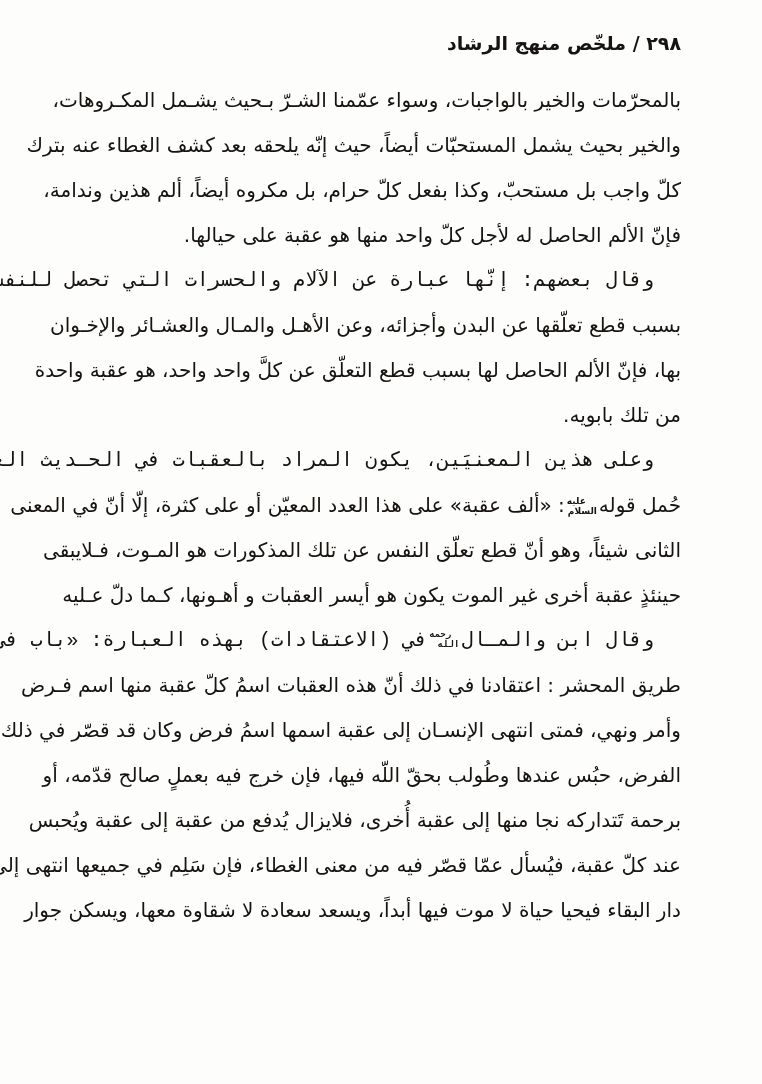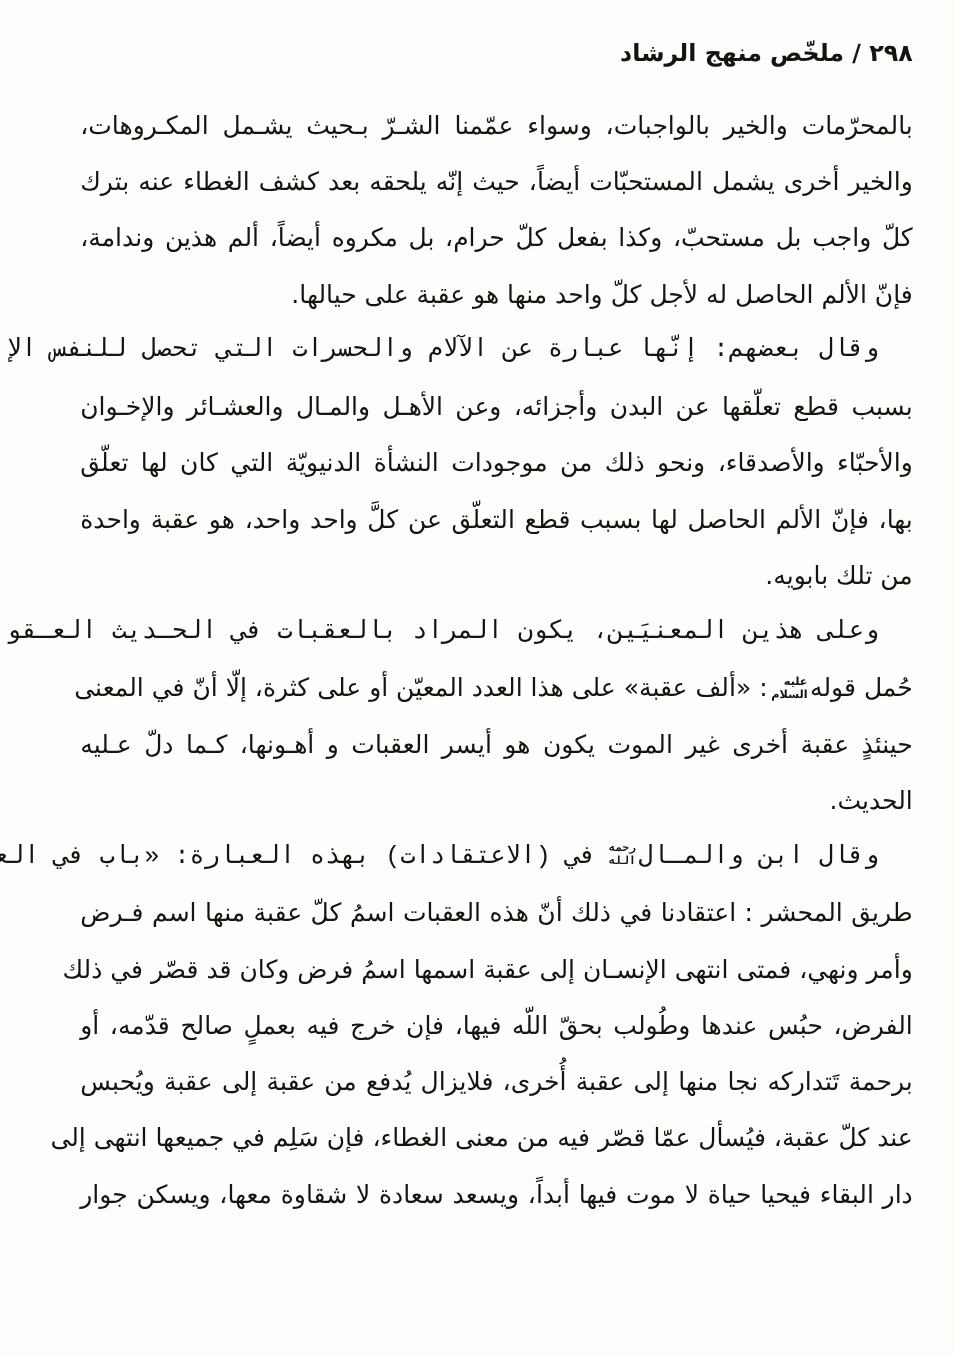--- a/index.html
+++ b/index.html
@@ -10,21 +10,21 @@
     background: #f4f3f0;
   }
   .page {
     box-sizing: border-box;
     width: 762px;
     height: 1084px;
     background: #fdfdfb;
     color: #161310;
     font-family: "DejaVu Sans", sans-serif;
     direction: rtl;
-    padding: 26px 32px 0 64px;
+    padding: 26px 81px 0 64px;
     overflow: hidden;
   }
   .running-head {
     height: 34px;
     line-height: 34px;
     font-size: 19px;
     font-weight: bold;
     text-align: right;
     margin-bottom: 18px;
     letter-spacing: 0.5px;
@@ -46,57 +46,56 @@
   .line.indent {
     padding-right: 27px;
     font-family: Liberation Mono, monospace;
   }
   .honorific {
     display: inline-block;
     width: 30px;
     font-size: 9px;
     line-height: 1.05;
     vertical-align: middle;
-    text-align: right;
+    text-align: left;
     white-space: normal;
     margin: 0 2px;
     font-weight: bold;
   }
 </style>
 </head>
 <body>
 
 <div class="page">
 
   <div class="running-head">
     <span>٢٩٨ / ملخّص منهج الرشاد</span>
   </div>
 
   <div class="body-text">
 
     <div>
       <div class="line">بالمحرّمات والخير بالواجبات، وسواء عمّمنا الشـرّ بـحيث يشـمل المكـروهات،</div>
-      <div class="line">والخير أخرى يشمل المستحبّات أيضاً، حيث إنّه يلحقه بعد كشف الغطاء عنه بترك</div>
+      <div class="line">والخير بحيث يشمل المستحبّات أيضاً، حيث إنّه يلحقه بعد كشف الغطاء عنه بترك</div>
       <div class="line">كلّ واجب بل مستحبّ، وكذا بفعل كلّ حرام، بل مكروه أيضاً، ألم هذين وندامة،</div>
       <div class="line end">فإنّ الألم الحاصل له لأجل كلّ واحد منها هو عقبة على حيالها.</div>
     </div>
 
     <div>
       <div class="line indent">وقال بعضهم: إنّها عبارة عن الآلام والحسرات التي تحصل للنفس الإنسـانيّة</div>
       <div class="line">بسبب قطع تعلّقها عن البدن وأجزائه، وعن الأهـل والمـال والعشـائر والإخـوان</div>
-      <div class="line">والأحبّاء والأصدقاء، ونحو ذلك من موجودات النشأة الدنيويّة التي كان لها تعلّق</div>
       <div class="line">بها، فإنّ الألم الحاصل لها بسبب قطع التعلّق عن كلَّ واحد واحد، هو عقبة واحدة</div>
       <div class="line end">من تلك بابويه.</div>
     </div>
 
     <div>
       <div class="line indent">وعلى هذين المعنيَين، يكون المراد بالعقبات في الحـديث العـقوبات، سـواء</div>
       <div class="line"><span>حُمل قوله</span><span class="honorific">عليه السلام</span><span>: «ألف عقبة» على هذا العدد المعيّن أو على كثرة، إلّا أنّ في المعنى</span></div>
+      <div class="line">الثانى شيئاً، وهو أنّ قطع تعلّق النفس عن تلك المذكورات هو المـوت، فـلايبقى</div>
       <div class="line">حينئذٍ عقبة أخرى غير الموت يكون هو أيسر العقبات و أهـونها، كـما دلّ عـليه</div>
-      <div class="line end">الحديث.</div>
     </div>
 
     <div>
       <div class="line indent"><span>وقال ابن والمـال</span><span class="honorific">رحمه الله</span><span>في (الاعتقادات) بهذه العبارة: «باب في العقبات كثرة على</span></div>
       <div class="line">طريق المحشر : اعتقادنا في ذلك أنّ هذه العقبات اسمُ كلّ عقبة منها اسم فـرض</div>
       <div class="line">وأمر ونهي، فمتى انتهى الإنسـان إلى عقبة اسمها اسمُ فرض وكان قد قصّر في ذلك</div>
       <div class="line">الفرض، حبُس عندها وطُولب بحقّ اللّه فيها، فإن خرج فيه بعملٍ صالح قدّمه، أو</div>
       <div class="line">برحمة تَتداركه نجا منها إلى عقبة أُخرى، فلايزال يُدفع من عقبة إلى عقبة ويُحبس</div>
       <div class="line">عند كلّ عقبة، فيُسأل عمّا قصّر فيه من معنى الغطاء، فإن سَلِم في جميعها انتهى إلى</div>
       <div class="line">دار البقاء فيحيا حياة لا موت فيها أبداً، ويسعد سعادة لا شقاوة معها، ويسكن جوار</div>

